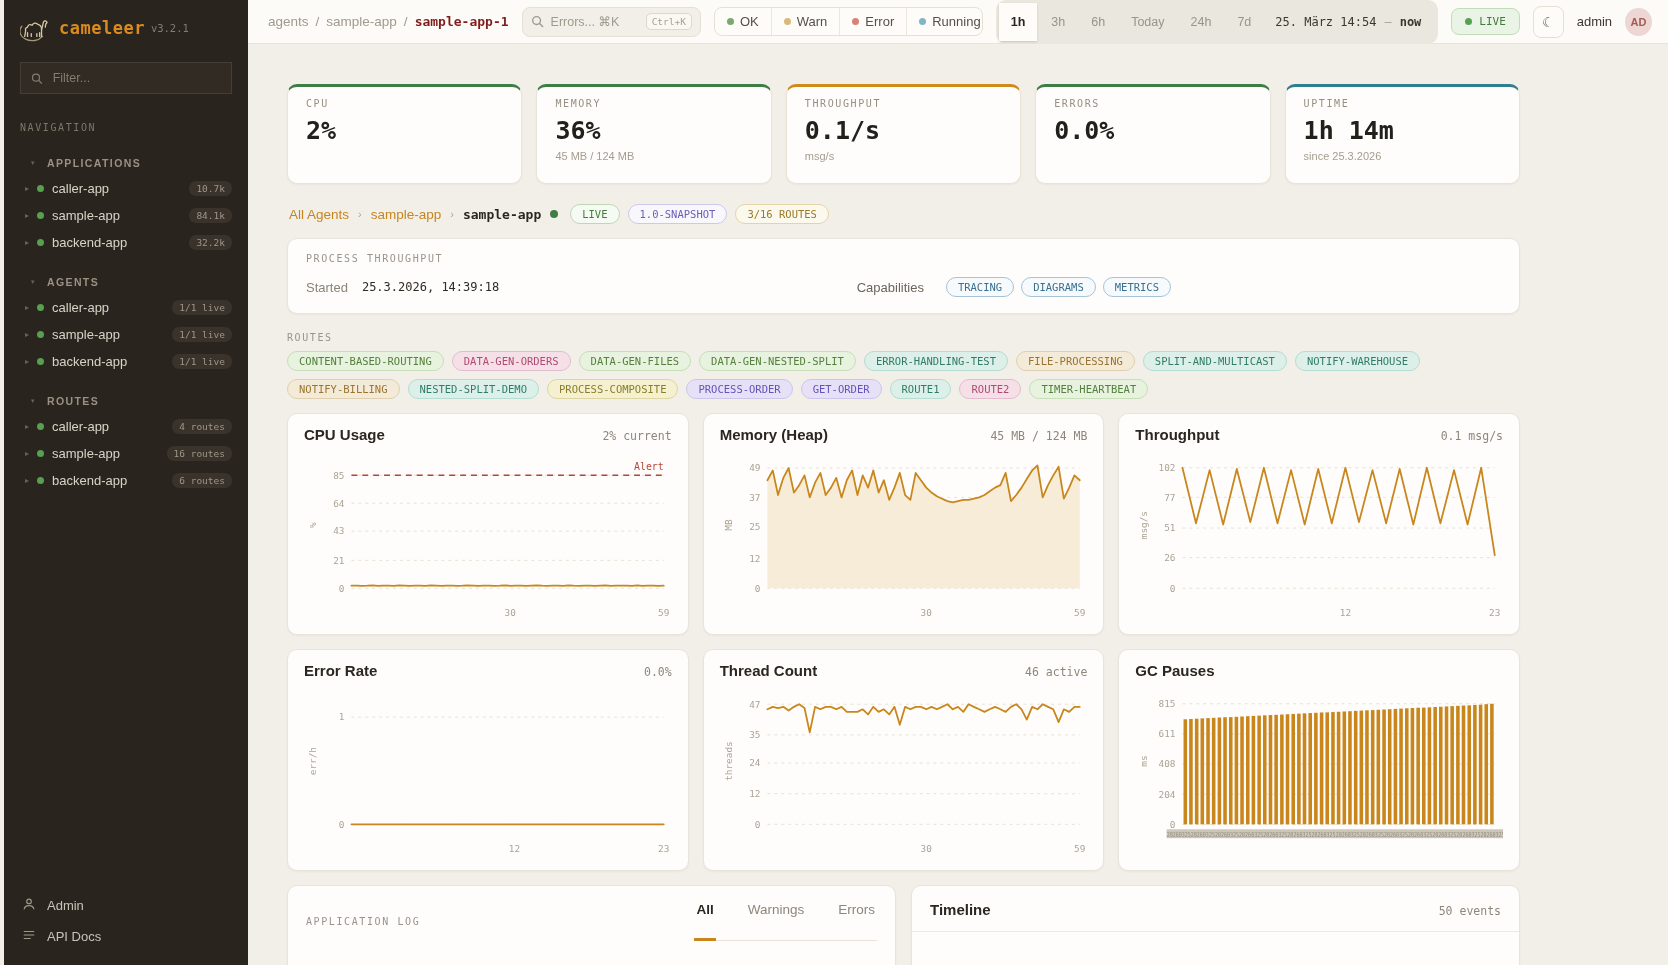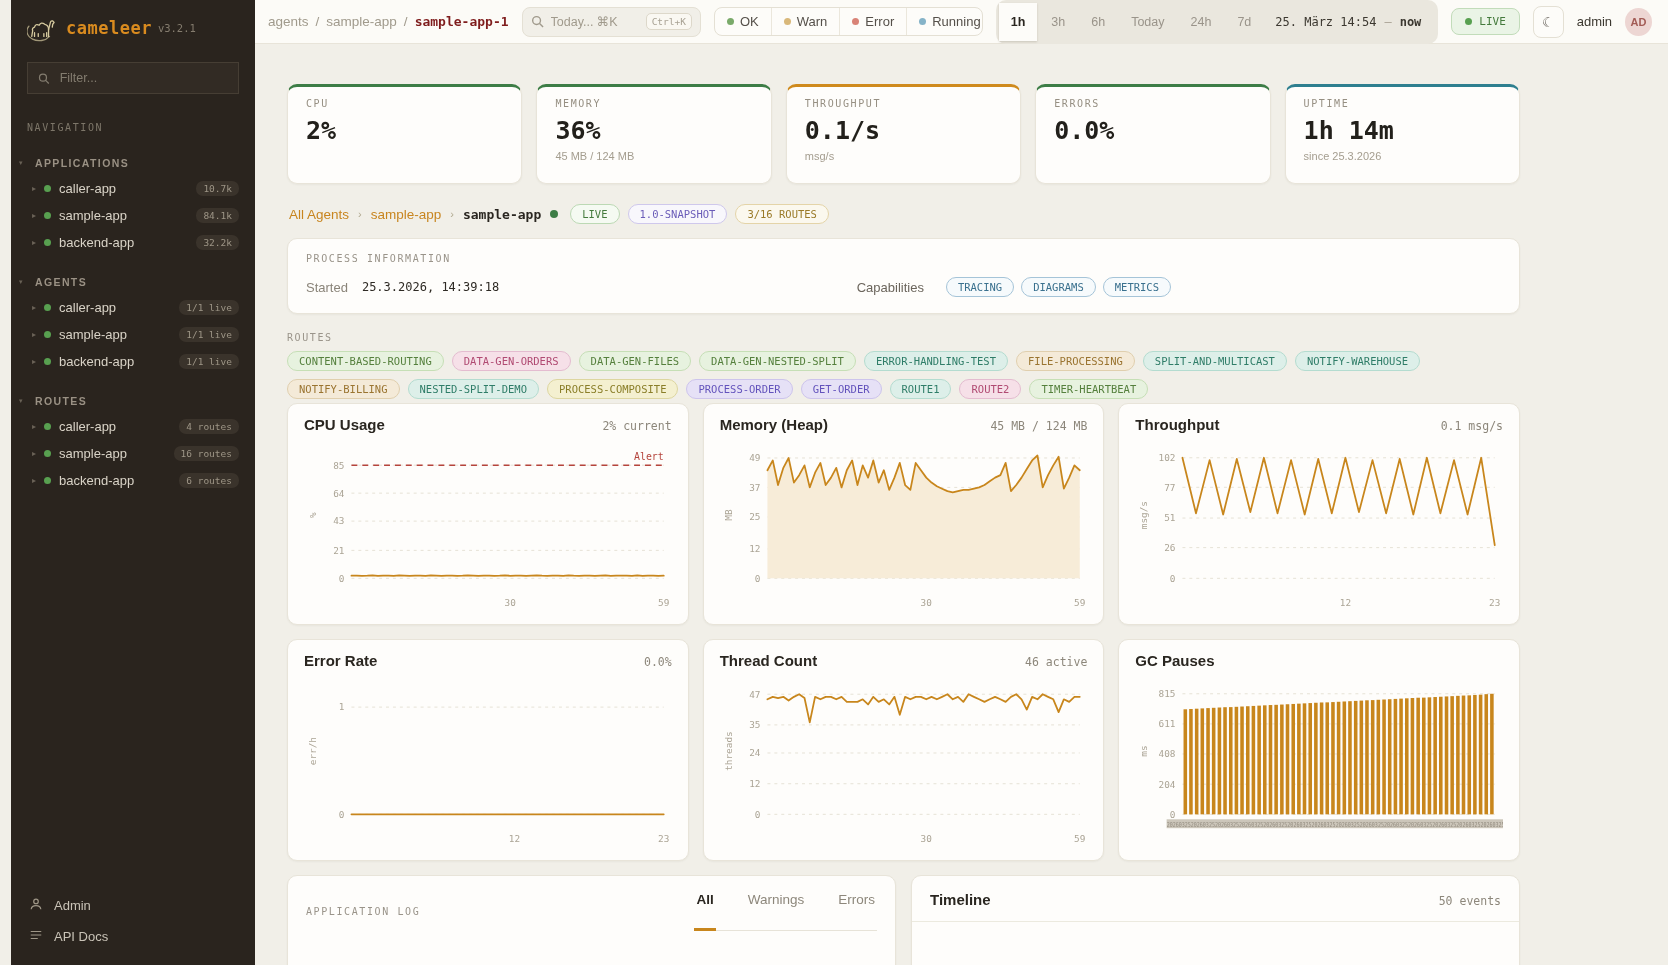--- a/index.html
+++ b/index.html
@@ -1,28 +1,28 @@
 <!DOCTYPE html>
 <html><head>
 <meta charset="utf-8">
 <style>
   html,body{margin:0;padding:0;width:1668px;height:965px;overflow:hidden;background:#f1efe8;
     font-family:"Liberation Sans","DejaVu Sans",sans-serif;}
   *{box-sizing:border-box}
 
   
-  .sidebar{position:fixed;left:11px;top:0;bottom:0;width:244px;background:#2a241e;display:flex;flex-direction:column;z-index:5}
+  .sidebar{position:fixed;left:4px;top:0;bottom:0;width:244px;background:#2a241e;display:flex;flex-direction:column;z-index:5}
   .logo-row{display:flex;align-items:center;gap:9px;padding:14px 16px 10px;cursor:pointer}
   .logo-text{font-family:"DejaVu Sans Mono",monospace;font-weight:bold;font-size:17px;color:#d98b1f;letter-spacing:.5px}
   .logo-ver{font-family:"DejaVu Sans Mono",monospace;font-size:10.5px;color:#847c6e;margin-left:-3px}
   .filter-wrap{margin:10px 16px 0;display:flex;align-items:center;background:#322b24;border:1px solid #463e34;border-radius:0;height:32px;padding:0 10px;gap:8px}
   .filter-wrap input{background:transparent;border:0;outline:0;color:#cfc9bd;font-size:12.5px;width:100%;font-family:inherit}
   .filter-wrap input::placeholder{color:#837c6f}
   .nav-label{margin:28px 16px 4px;font-family:"DejaVu Sans Mono",monospace;font-size:10px;letter-spacing:1.6px;color:#7d7669}
-  .sb-group-label{display:flex;align-items:center;gap:11px;padding:8px 16px 6px 8px;margin-top:12px;
+  .sb-group-label{display:flex;align-items:center;gap:11px;padding:8px 16px 6px 27px;margin-top:12px;
     font-size:10.5px;font-weight:bold;letter-spacing:1.4px;color:#9a9184;cursor:pointer}
   .sb-group-label .caret{font-size:7px;color:#6a6257}
   .sb-item{display:flex;align-items:center;gap:8px;padding:5px 16px 5px 21px;cursor:pointer;height:27px}
   .sb-item .item-caret{font-size:8px;color:#6a6257}
   .sb-item .dot{width:7px;height:7px;border-radius:50%;background:#58a050;flex:0 0 auto}
   .sb-item .item-name{font-size:13px;color:#d9d3c7;flex:1}
   .sb-item .item-badge{font-family:"DejaVu Sans Mono",monospace;font-size:9.5px;color:#9e9687;background:#3a332b;border-radius:7px;padding:2px 7px}
   .sb-footer{margin-top:auto;padding:12px 18px 20px;display:flex;flex-direction:column;gap:14px}
   .sb-foot-item{display:flex;align-items:center;gap:11px;color:#c9c3b7;font-size:13px;cursor:pointer}
   .sb-foot-item svg{flex:0 0 auto}
@@ -84,21 +84,21 @@
 
   .routes-sec{margin-top:18px}
   .routes-badges{display:flex;flex-wrap:wrap;gap:8px 8px;margin-top:8px}
   .pill.r-green{background:#e7f2df;border-color:#c6dfb6;color:#55803d}
   .pill.r-pink{background:#f6e0e8;border-color:#e4bcd0;color:#b04a72}
   .pill.r-teal{background:#ddefe9;border-color:#b4dcd0;color:#2f7d68}
   .pill.r-tan{background:#f4ead8;border-color:#e0cfae;color:#9a7430}
   .pill.r-purple{background:#e6e1f6;border-color:#cdc4ec;color:#6353bc}
   .pill.r-yellow{background:#f4f0d0;border-color:#ddd6a0;color:#8a7e28}
 
-  .charts{display:grid;grid-template-columns:repeat(3,1fr);gap:14px;margin-top:4px}
+  .charts{display:grid;grid-template-columns:repeat(3,1fr);gap:14px;margin-top:14px}
   .chart-card{padding:12px 16px;height:222px}
   .chart-head{display:flex;justify-content:space-between;align-items:baseline}
   .chart-title{font-size:15px;font-weight:bold;color:#2a2620}
   .chart-valtext{font-family:"DejaVu Sans Mono",monospace;font-size:11.5px;color:#8d877b}
   svg.plot{width:100%;height:176px;margin-top:2px;display:block}
 
   .bottom-grid{display:grid;grid-template-columns:1fr 1fr;gap:15px;margin-top:14px}
   .log-card{height:260px}
   .log-head{display:flex;align-items:flex-end;padding:16px 18px 0}
   .log-head .sec-label{padding-bottom:14px}
@@ -222,21 +222,21 @@
       <span>/</span>
     <span class="link">sample-app</span>
       <span>/</span>
     <span class="current">sample-app-1</span>
   </div>
   <div class="searchbox">
     <svg width="13" height="13" viewBox="0 0 14 14" fill="none" stroke="#a09a8c" stroke-width="1.5">
         <circle cx="6" cy="6" r="4.2"></circle>
         <path d="M9.2 9.2 L13 13"></path>
       </svg>
-    <span class="ph">Today... ⌘K</span>
+    <span class="ph">Errors... ⌘K</span>
     <kbd>Ctrl+K</kbd>
   </div>
   <div class="statusgroup" id="status-filters">
       <div class="statusseg">
         <span class="sdot" style="background: rgb(122, 170, 106);"></span>
         <span>OK</span>
       </div>
       <div class="statusseg">
         <span class="sdot" style="background: rgb(217, 184, 122);"></span>
         <span>Warn</span>
@@ -312,21 +312,21 @@
       <span class="acurrent">sample-app</span>
       <span class="adot"></span>
       <span id="agent-badges" style="display:flex;gap:8px;margin-left:3px">
           <span class="pill b-green">LIVE</span>
           <span class="pill b-purple">1.0-SNAPSHOT</span>
           <span class="pill b-amber">3/16 ROUTES</span>
         </span>
     </div>
 
     <section class="card proc-card">
-      <div class="sec-label">PROCESS INFORMATION</div>
+      <div class="sec-label">PROCESS THROUGHPUT</div>
       <div class="proc-row">
         <span class="proc-started-label">Started</span>
         <span class="proc-started-value">25.3.2026, 14:39:18</span>
         <span class="proc-caps">
           <span class="cap-label">Capabilities</span>
           <span id="cap-badges" style="display:flex;gap:7px">
               <span class="pill b-blue">TRACING</span>
               <span class="pill b-blue">DIAGRAMS</span>
               <span class="pill b-blue">METRICS</span>
             </span>

